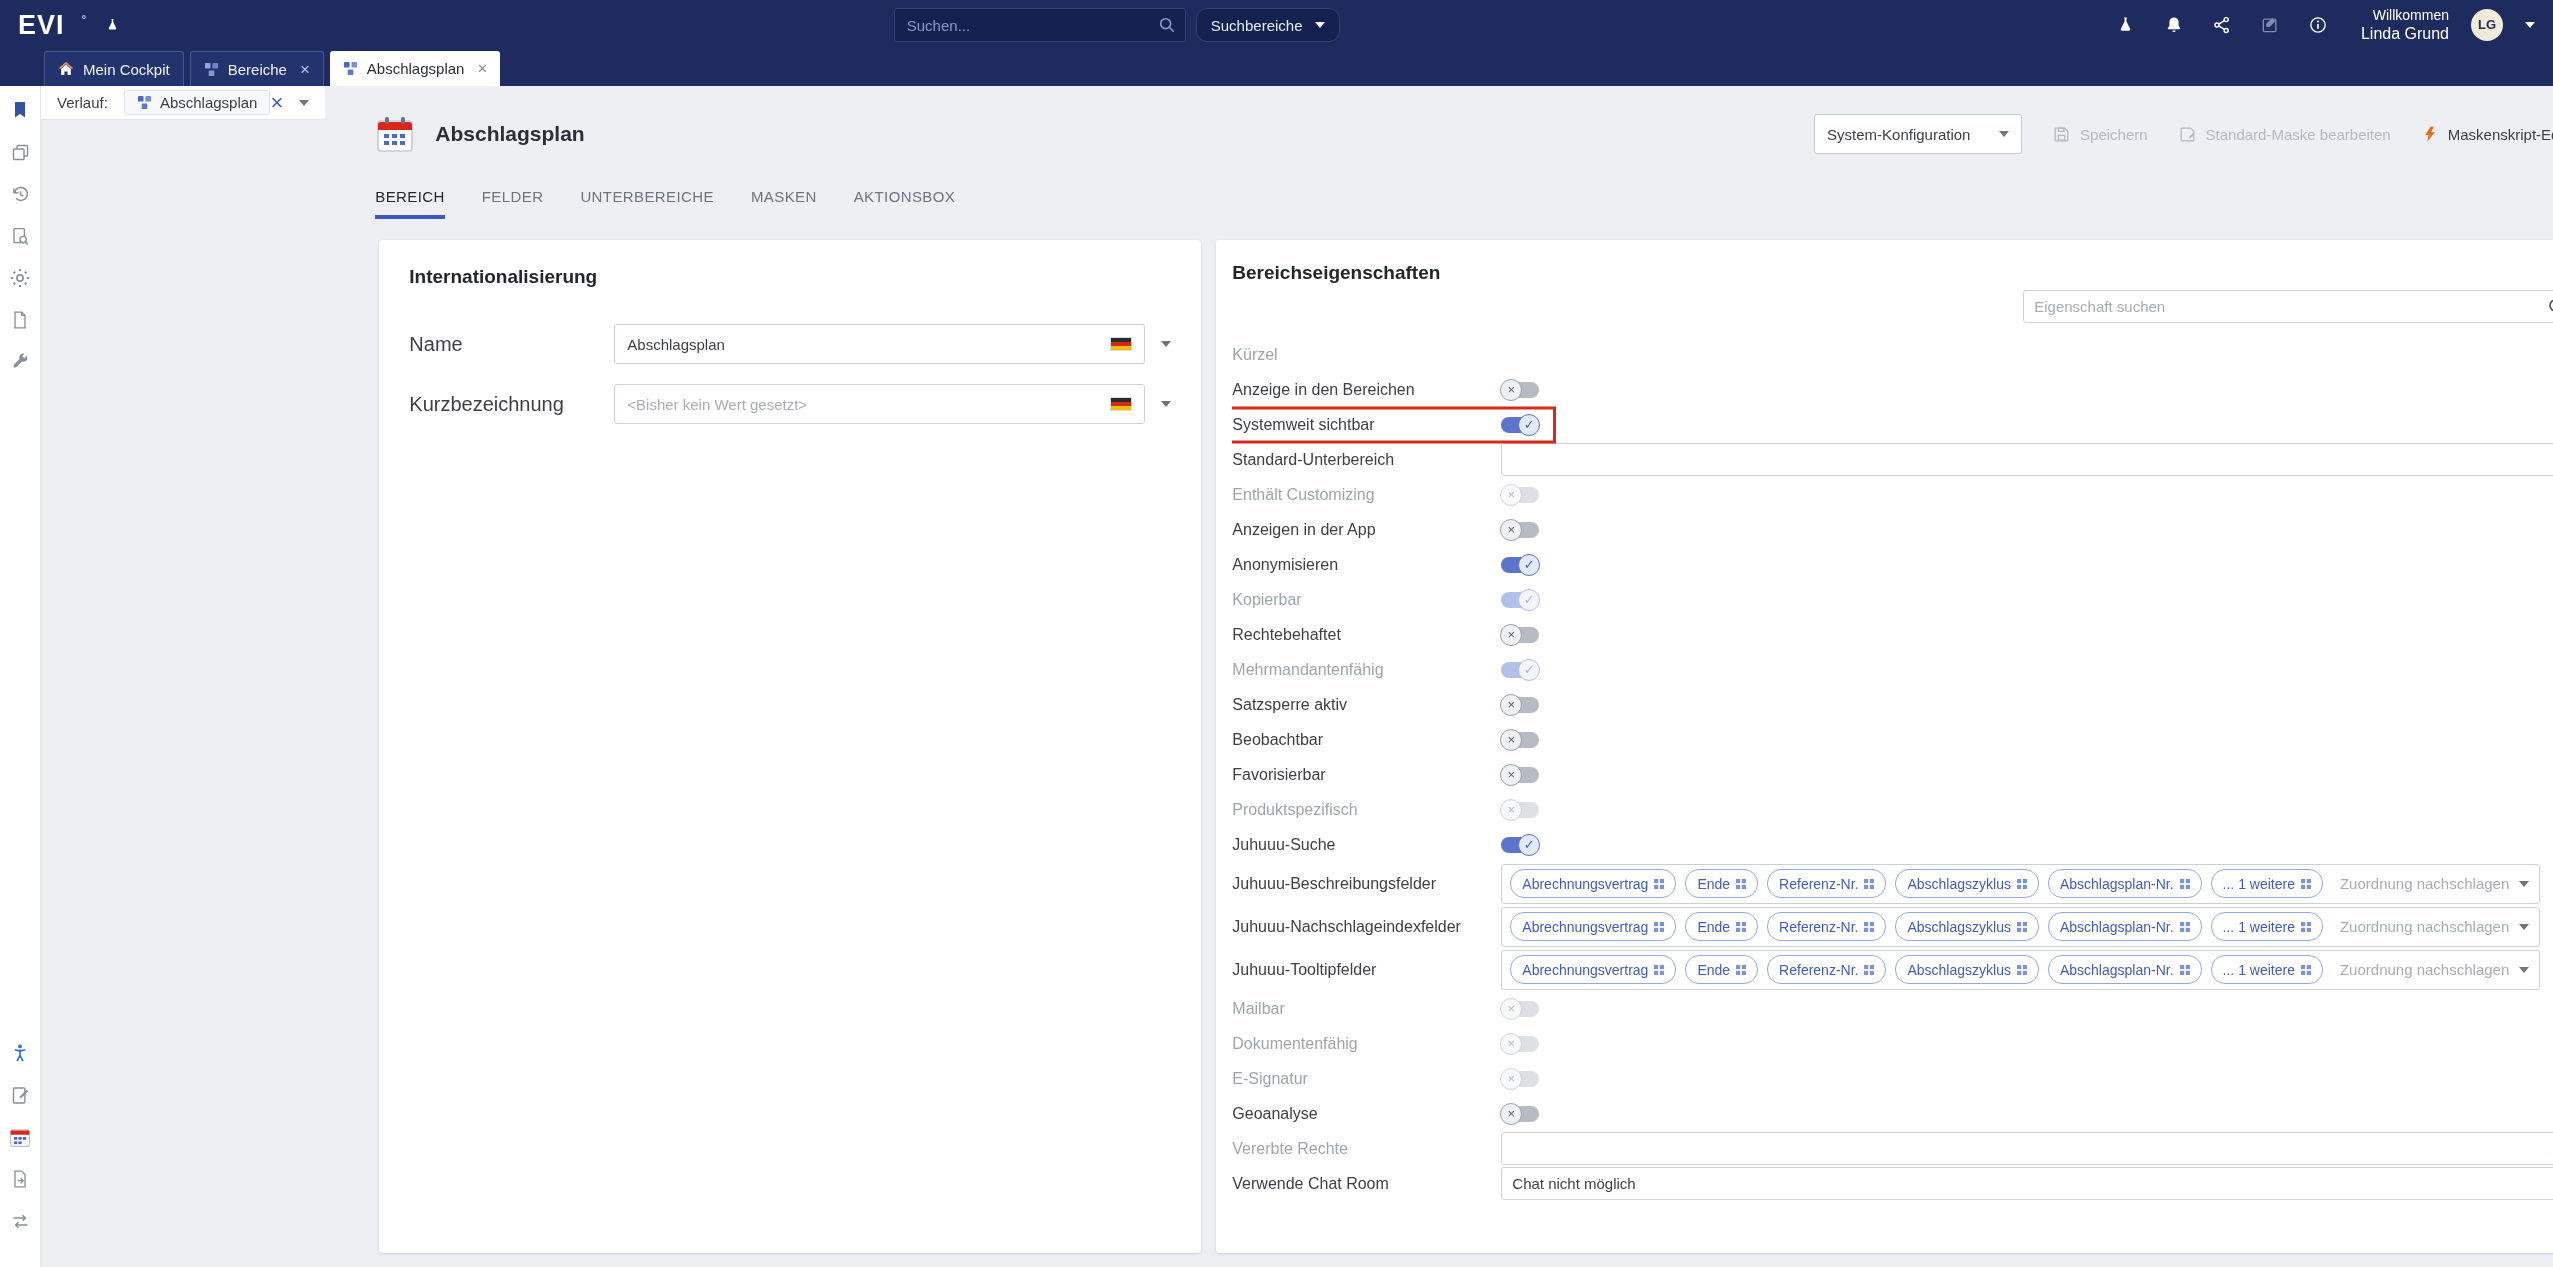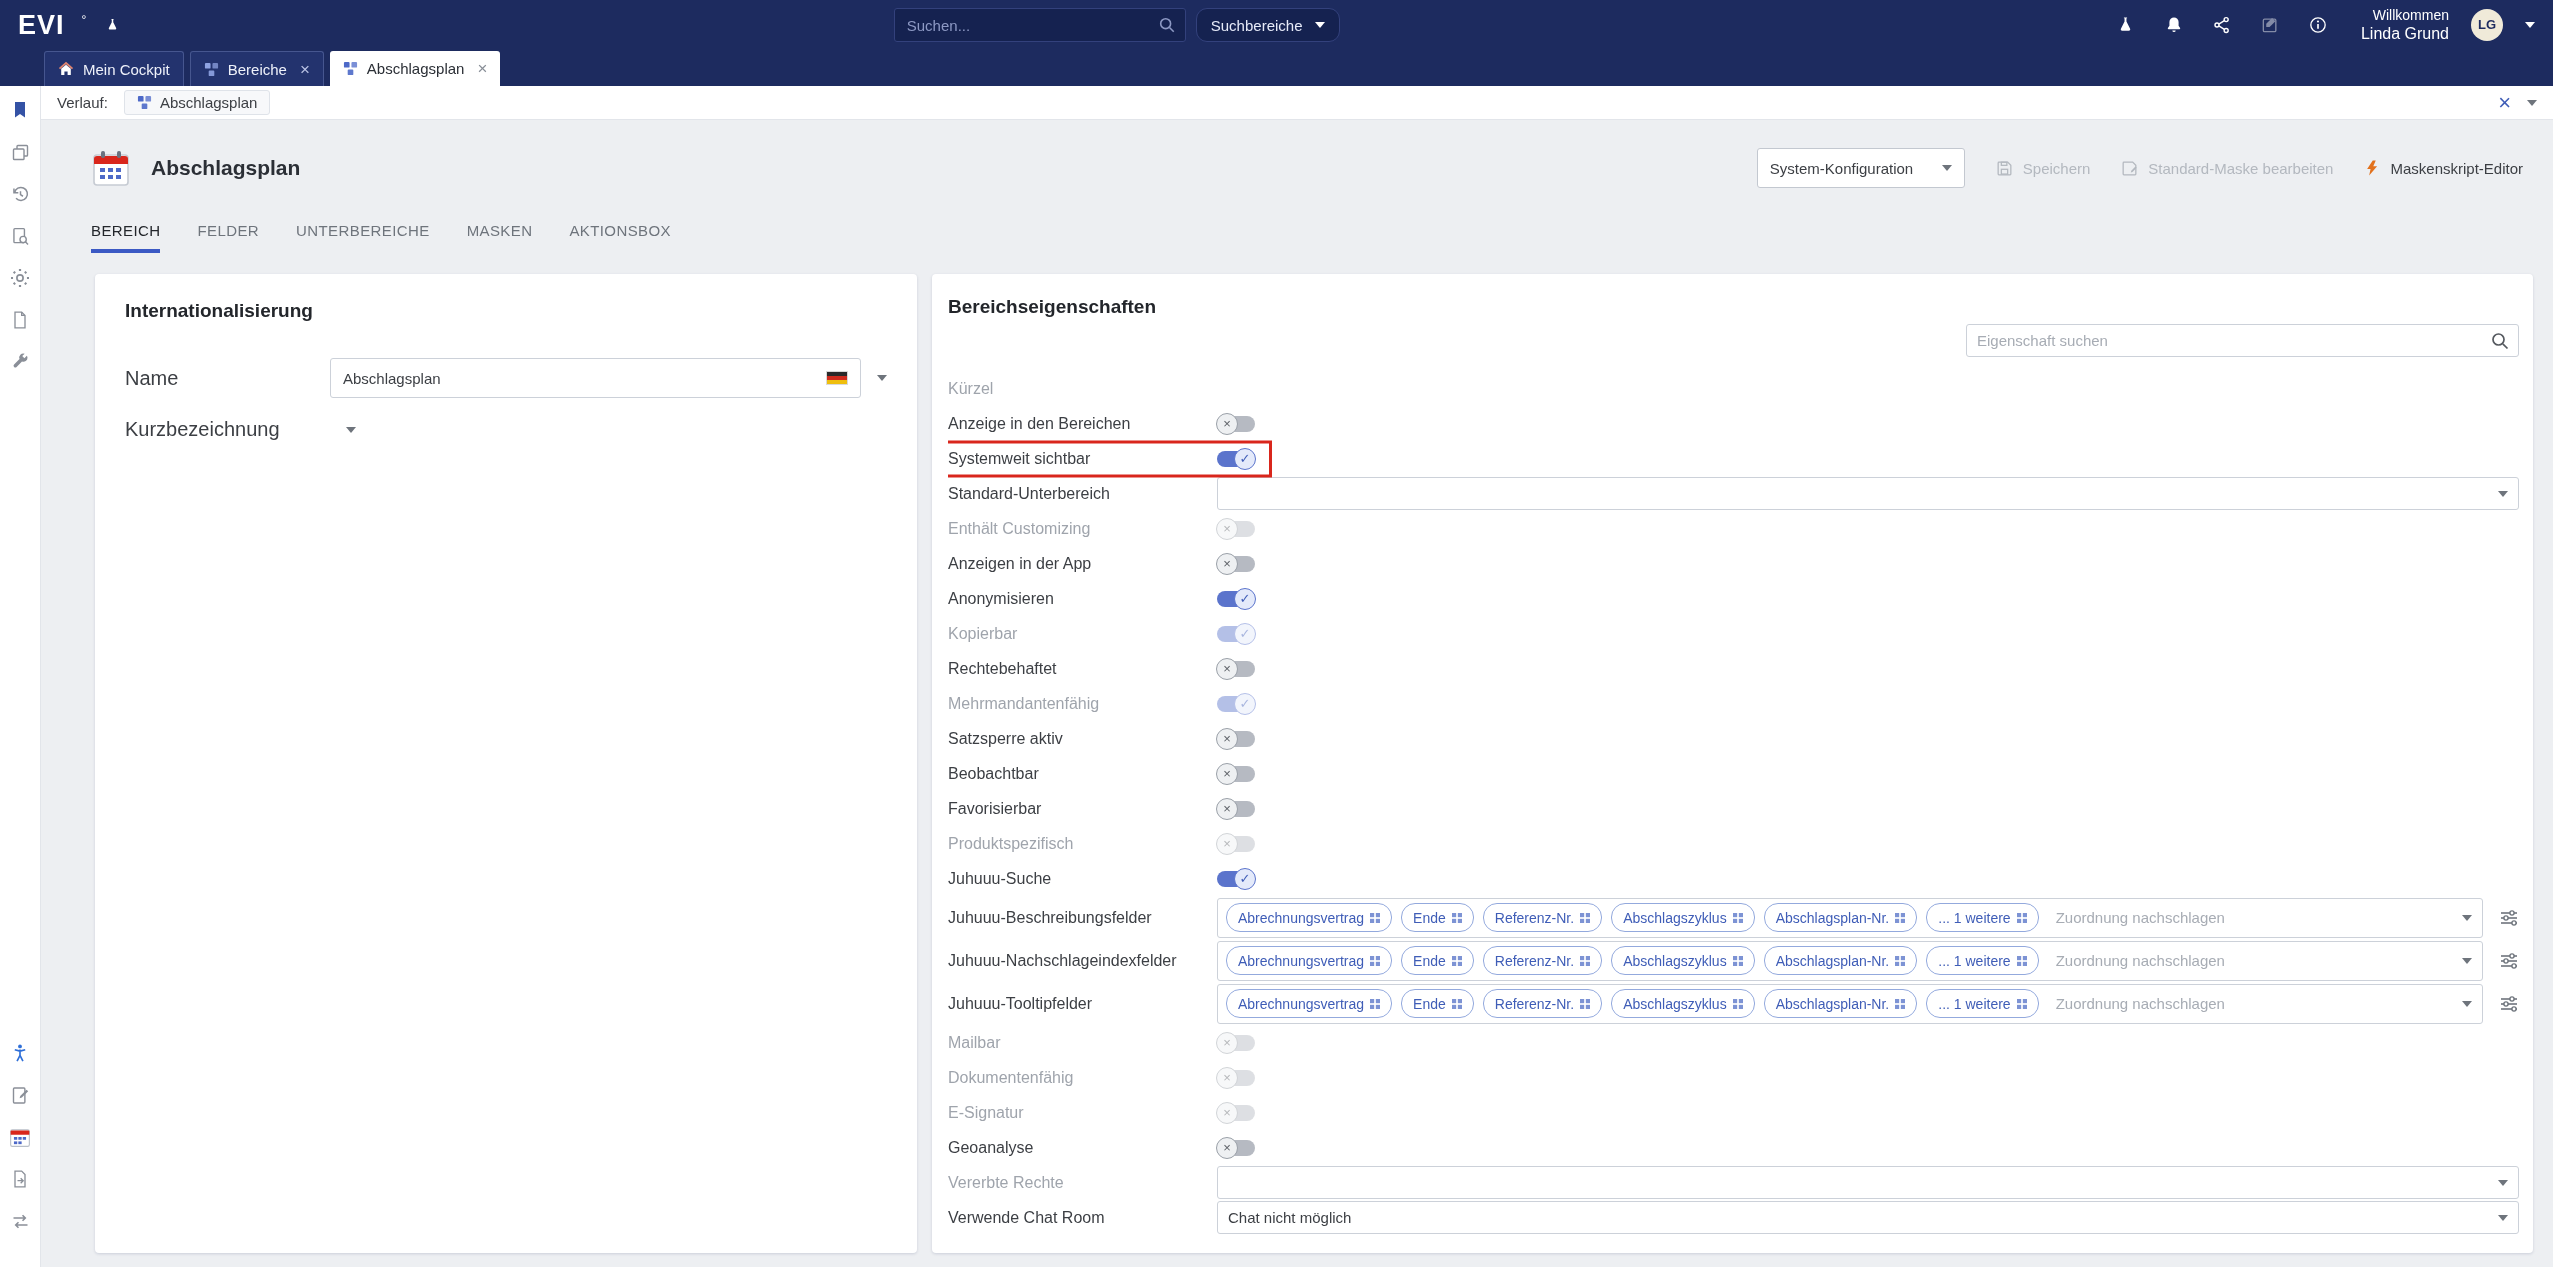--- a/index.html
+++ b/index.html
@@ -38,21 +38,21 @@
   .tab.active .tab-icon{color:#4d69c8}
   .tab .close{font-size:17px;color:#b9c2e4;margin-left:4px;line-height:1}
   .tab.active .close{color:#878d96}
 
   
   .body-row{display:flex;height:calc(1267px - 86px)}
   .sidebar{width:41px;background:#fff;border-right:1px solid #e2e5ea;display:flex;flex-direction:column;align-items:center;padding-top:12px;gap:18px;box-sizing:border-box}
   .sb-icon{width:24px;height:24px;display:flex;align-items:center;justify-content:center;color:#8a8f98;cursor:pointer}
   .sb-bottom{margin-top:auto;display:flex;flex-direction:column;align-items:center;gap:18px;padding-bottom:34px}
 
-  .content-col{flex:1;display:flex;flex-direction:column;min-width:0}
+  .content-col{flex:1;display:flex;flex-direction:row;min-width:0}
   .history-bar{height:33px;background:#fff;border-bottom:1px solid #e2e5ea;display:flex;align-items:center;padding:0 16px;font-size:15px;flex:none}
   .history-chip{display:flex;align-items:center;gap:8px;margin-left:16px;padding:3px 12px;border:1px solid #dfe3e9;border-radius:3px;background:#f7f8fa;font-size:15px;cursor:pointer;color:#3c3f44}
   .history-chip .tab-icon{color:#4d69c8}
   .history-close{margin-left:auto;color:#3f5db7;font-size:22px;line-height:1;cursor:pointer}
   .history-caret{margin-left:16px;cursor:pointer}
 
   .main{flex:1;display:flex;flex-direction:column;min-height:0}
   .page-header{display:flex;align-items:center;margin:20px 30px 0 50px;height:56px;flex:none}
   .page-title{font-size:21px;font-weight:bold;color:#2b2f36;margin-left:20px}
   .header-actions{margin-left:auto;display:flex;align-items:center;gap:30px}
@@ -406,20 +406,28 @@
                   <span class="flag">
                     <i class="f1"></i>
                     <i class="f2"></i>
                     <i class="f3"></i>
                   </span>
                 </div>
                 <span class="ifield-caret caret-g"></span>
               </div>
               <div class="ifield-row">
                 <div class="ifield-label">Kurzbezeichnung</div>
+                <div class="ifield-box">
+                  <span class="placeholder">&lt;Bisher kein Wert gesetzt&gt;</span>
+                  <span class="flag">
+                    <i class="f1"></i>
+                    <i class="f2"></i>
+                    <i class="f3"></i>
+                  </span>
+                </div>
                 <span class="ifield-caret caret-g"></span>
               </div>
             </div>
         </section>
 
         <section class="card card-props">
           <div class="card-title">Bereichseigenschaften</div>
           <div class="props-search-row">
             <div class="props-search">
               <input placeholder="Eigenschaft suchen" style="">

